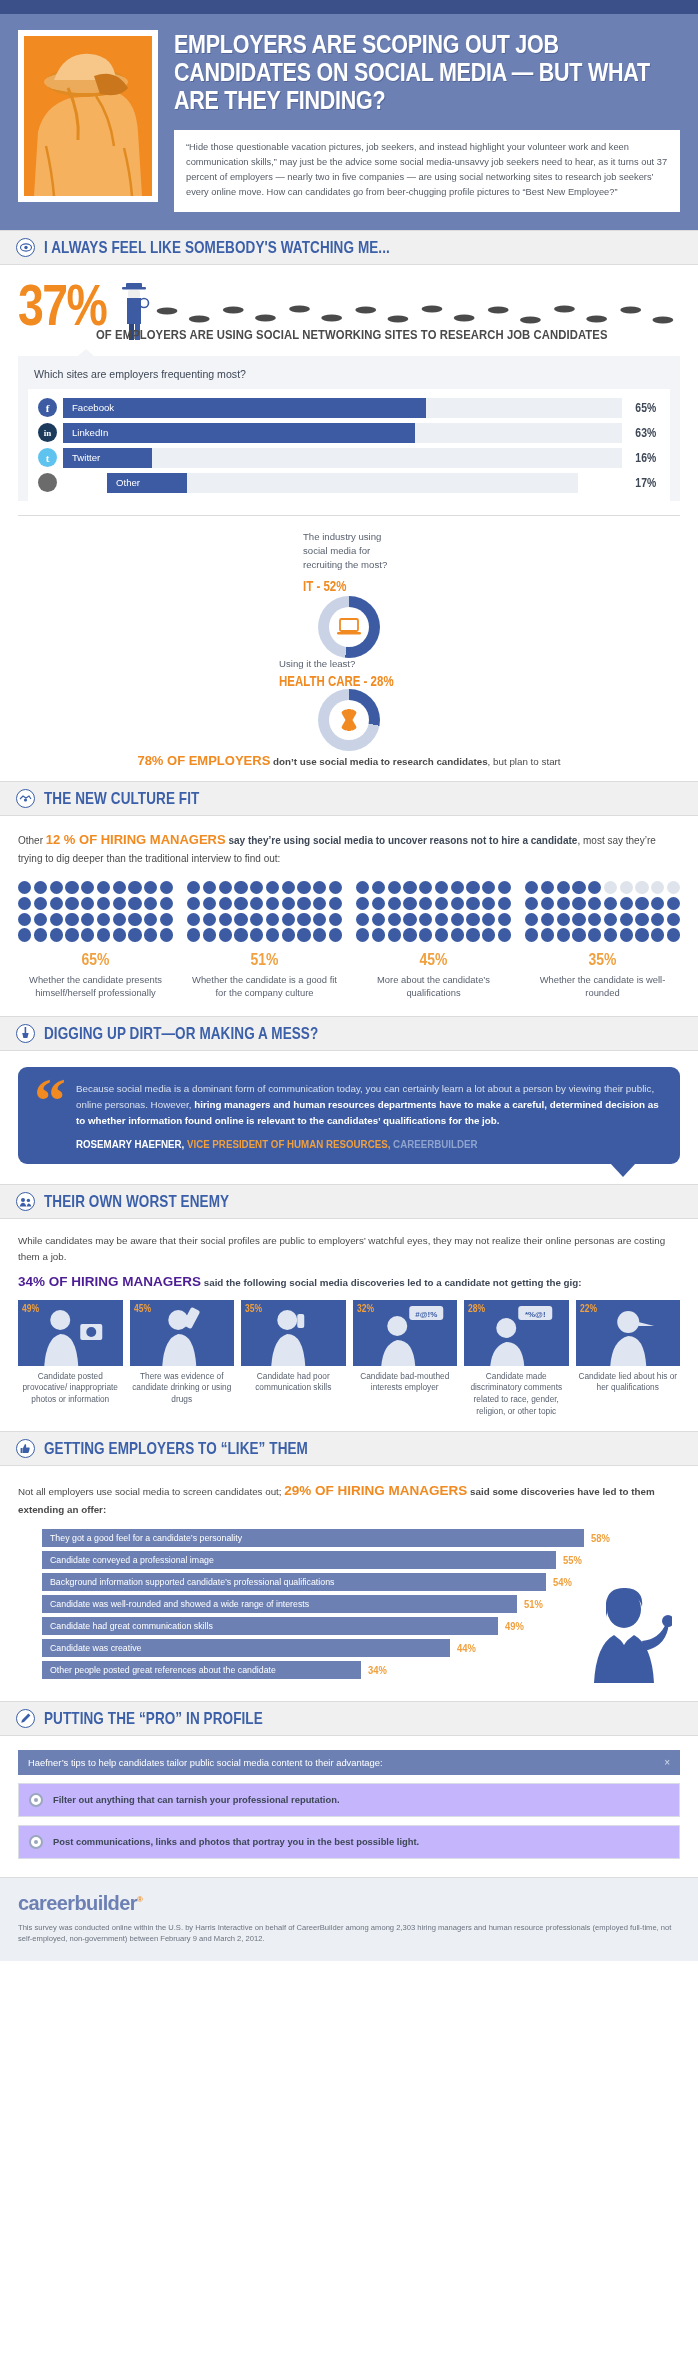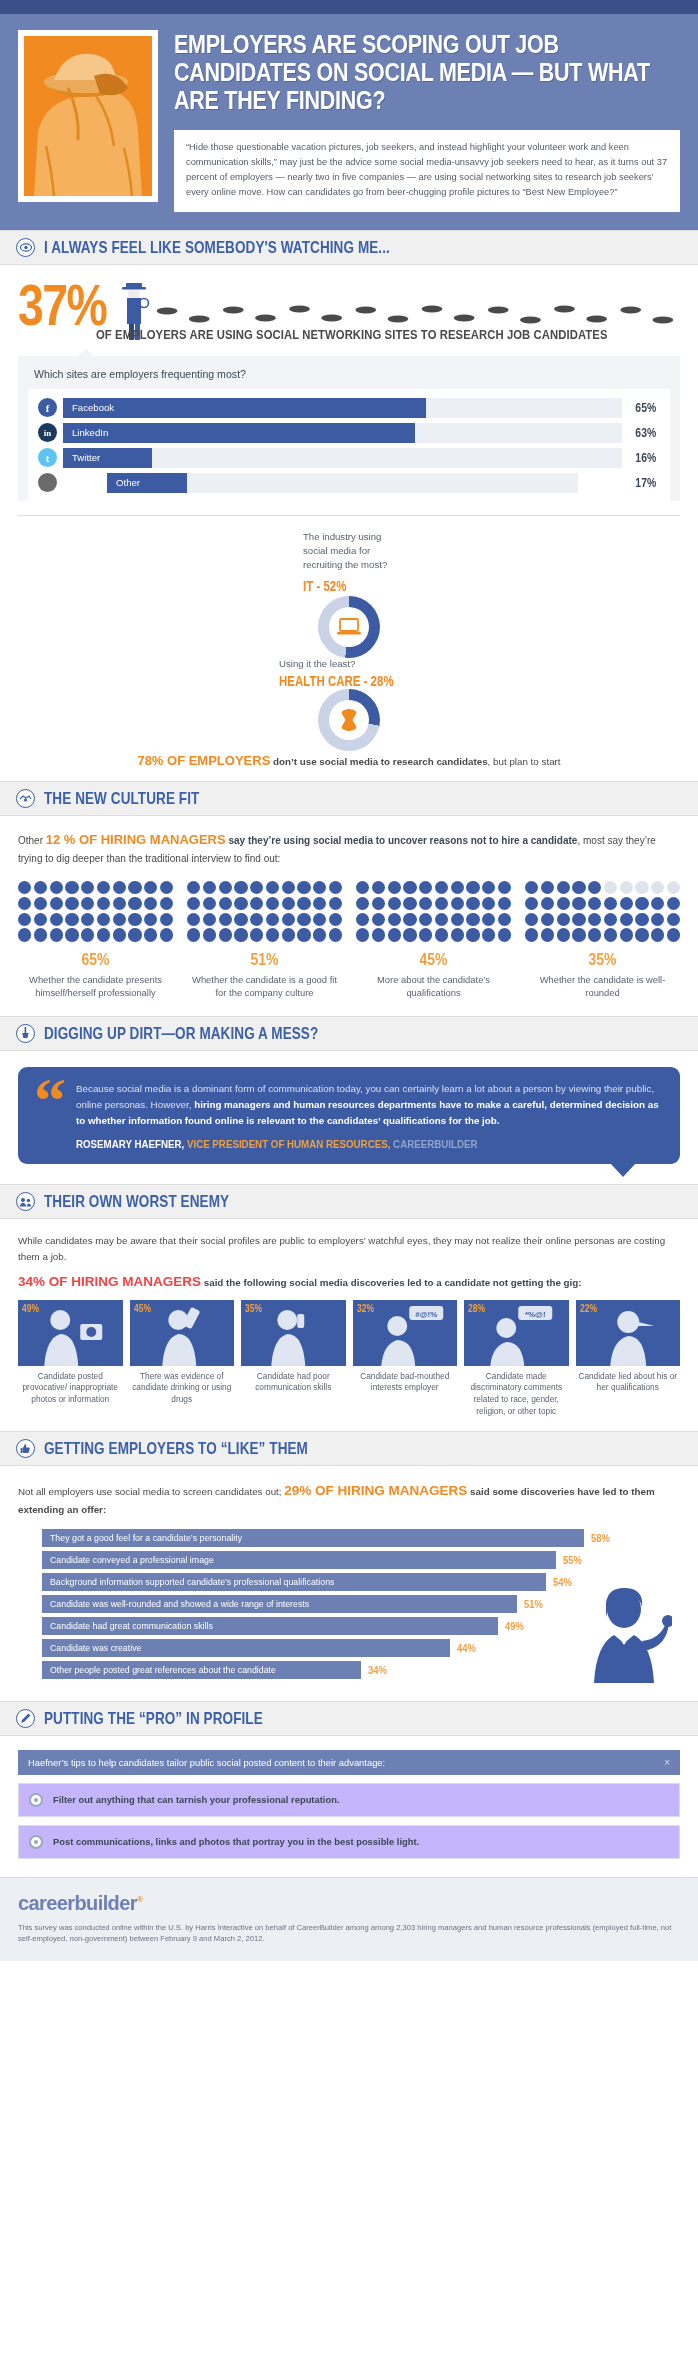--- a/index.html
+++ b/index.html
@@ -188,21 +188,21 @@
   }
   .qattr .nm { color: #ffffff; }
   .qattr .ti { color: #f0a03e; }
   .qattr .co { color: #8fa3cf; }
 
   
   .s4 { padding: 14px 18px 14px 18px; }
   .s4 p.intro { font-size: 9.8px; line-height: 1.6; color: #4a4a4a; }
   .s4 .hl2 {
     font-family: "Liberation Sans Narrow", "Liberation Sans", sans-serif;
-    font-weight: 700; color: #ef4444; font-size: 13.5px;
+    font-weight: 700; color: #4c1d95; font-size: 13.5px;
   }
   .s4 .lead2 { margin-top: 9px; font-size: 9.8px; color: #3d4756; }
   .enemycols { display: flex; gap: 7px; margin-top: 11px; }
   .enemy { flex: 1; }
   .enemy-img {
     background: #3c5ba3; height: 66px; position: relative; overflow: hidden;
   }
   .enemy-pct {
     position: absolute; top: 3px; left: 4px; color: #f0a03e;
     font-family: "Liberation Sans Narrow", "Liberation Sans", sans-serif;
@@ -840,21 +840,21 @@
     <span class="badge">
       <svg width="11" height="11" viewBox="0 0 11 11">
           <path d="M8.4 0.6 L10.4 2.6 L4 9 L1.2 9.8 L2 7 Z" fill="#3b5fa8"></path>
         </svg>
     </span>
     <h2>PUTTING THE “PRO” IN PROFILE</h2>
   </div>
 
   <div class="s6">
     <div class="tipbar">
-      <span>Haefner’s tips to help candidates tailor public social posted content to their advantage:</span>
+      <span>Haefner’s tips to help candidates tailor public social media content to their advantage:</span>
       <span class="x">×</span>
     </div>
     <div class="tiprow">
       <span class="radio"></span>
       <span class="t">Filter out anything that can tarnish your professional reputation.</span>
     </div>
     <div class="tiprow">
       <span class="radio"></span>
       <span class="t">Post communications, links and photos that portray you in the best possible light.</span>
     </div>

